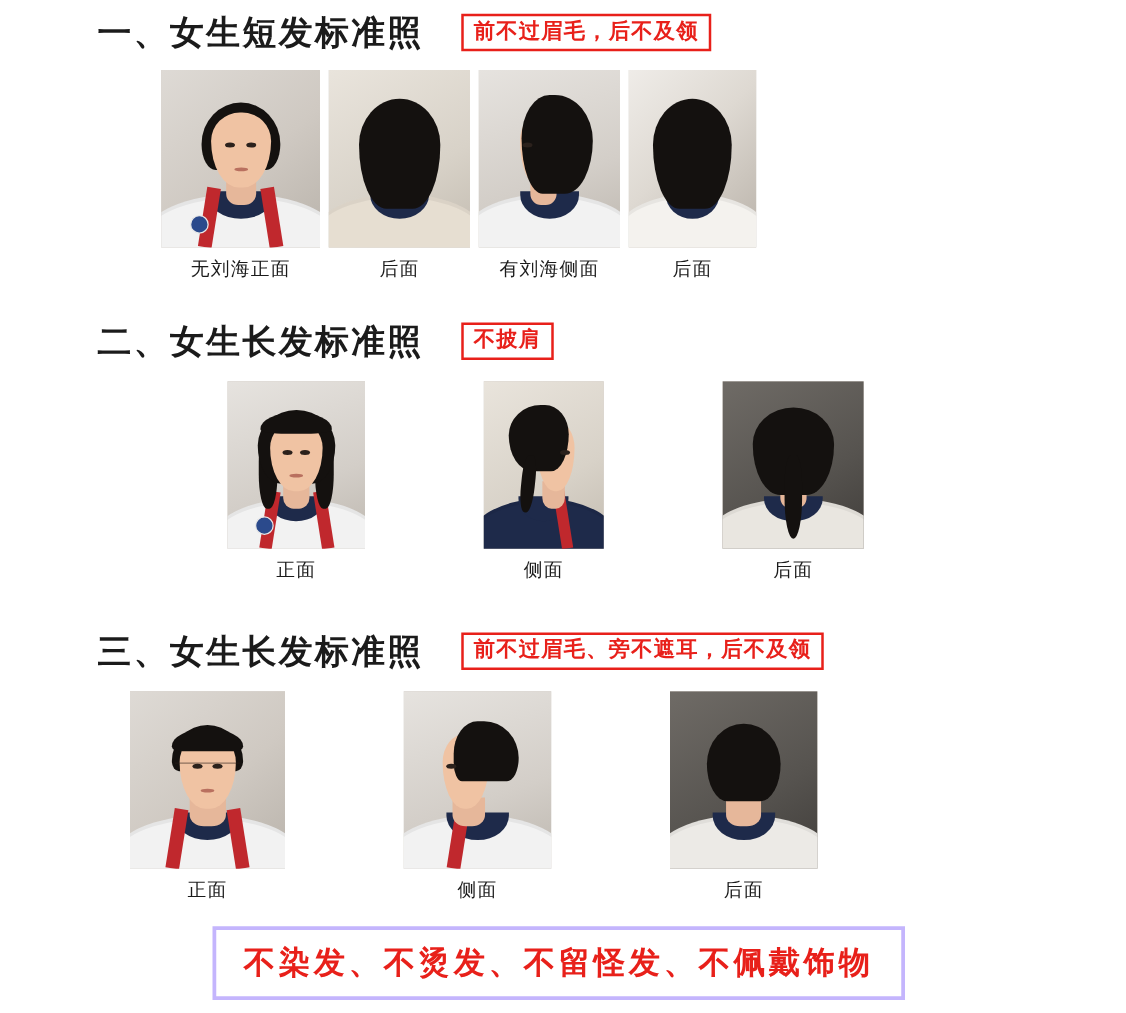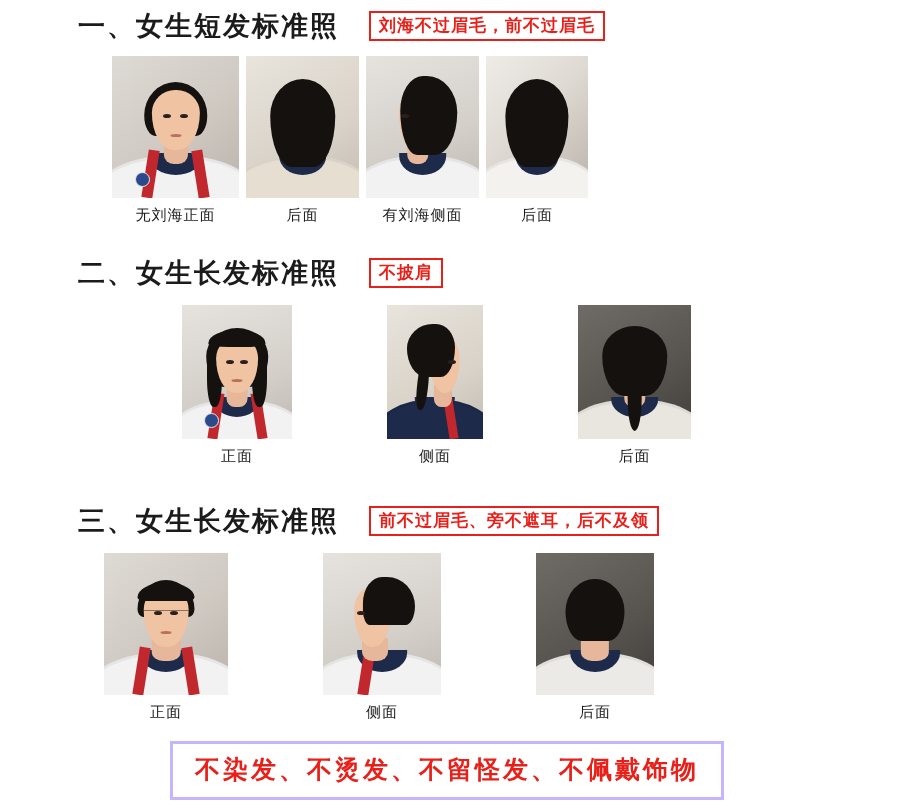--- a/index.html
+++ b/index.html
@@ -282,24 +282,24 @@
   }
 </style>
 </head>
 <body>
 
 <div class="page">
 
   <div class="section" style="position:absolute; left:0; top:8px; width:901px;">
     <div class="heading-row">
       <div class="heading-title">一、女生短发标准照</div>
-      <div class="note-box">刘海不过眉毛，前不过眉毛</div>
-    </div>
-
-    <div class="photo-row" style="margin-top:12px; padding-left:112px; gap:7px;">
+      <div class="note-box">前不过眉毛，后不及领</div>
+    </div>
+
+    <div class="photo-row" style="margin-top:12px; padding-left:112px; gap:7px;margin-left:17px;">
 
       <div class="photo-cell">
         <div class="photo" style="width:127px;height:142px;">
           <div class="bg grey"></div>
           <div class="shoulders"></div>
           <div class="stripe-l"></div>
           <div class="stripe-r"></div>
           <div class="badge"></div>
           <div class="neck"></div>
           <div class="hair short-front"></div>

